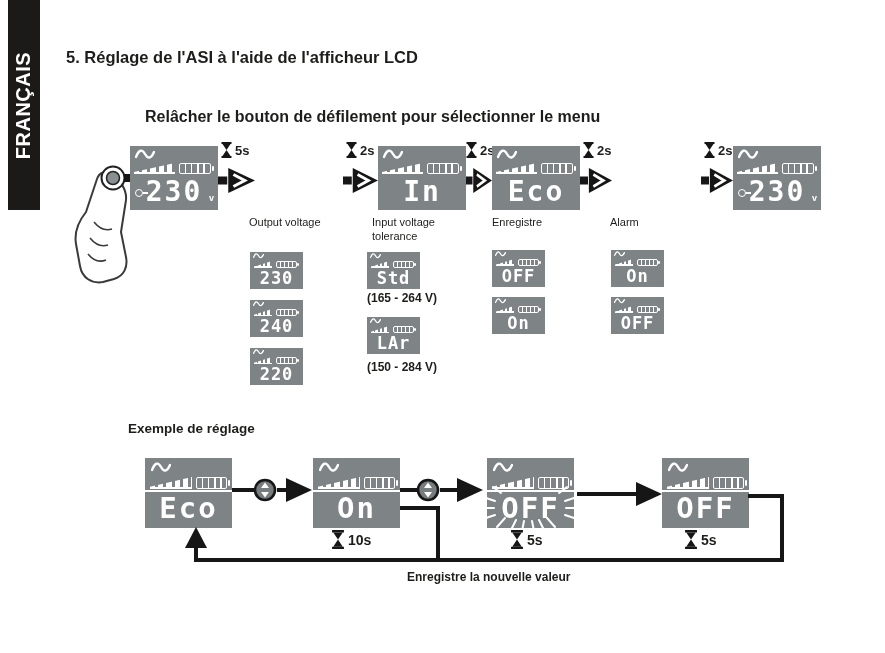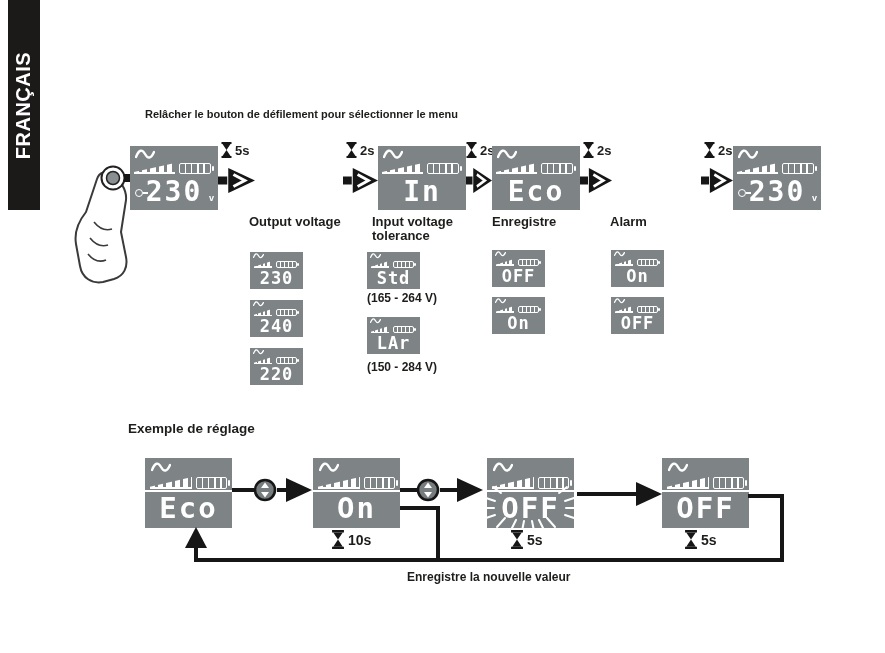--- a/index.html
+++ b/index.html
@@ -8,22 +8,22 @@
     position:relative; width:885px; height:653px; background:#ffffff;
     font-family:"Liberation Sans", sans-serif; color:#1d1d1b; overflow:hidden;
   }
   
   .sidebar { position:absolute; left:8px; top:0; width:32px; height:210px;
     background:#1c1a19; display:flex; align-items:center; justify-content:center; }
   .sidebar span { transform:rotate(-90deg); white-space:nowrap; color:#fff;
     font-weight:bold; font-size:20px; letter-spacing:.5px; }
   
   .title { position:absolute; left:66px; top:48px; font-size:16.5px; font-weight:bold; }
-  .instruction { position:absolute; left:145px; top:108px; font-size:11px; font-weight:bold; }
-  .flow-label { position:absolute; font-size:13px; font-weight:bold; line-height:14px; }
+  .instruction { position:absolute; left:145px; top:108px; font-size:16px; font-weight:bold; }
+  .flow-label { position:absolute; font-size:11px; font-weight:normal; line-height:14px; }
   .range-label { position:absolute; font-size:12px; font-weight:bold; }
   .example-title { position:absolute; left:128px; top:421px; font-size:13.5px; font-weight:bold; }
   .save-label { position:absolute; left:407px; top:570px; font-size:12px; font-weight:bold; }
   .footer { position:absolute; left:108px; top:613px; font-size:16px; display:flex; align-items:center; }
   .footer .bullet { width:6px; height:6px; border-radius:50%; background:#1d1d1b; margin-right:6px; margin-top:2px; }
   
   .lcd { position:absolute; background:#7e8386; }
   .lcd .sine { position:absolute; }
   .lcd .sine path { fill:none; stroke:#fff; stroke-width:2.4; stroke-linecap:round; }
   .lcd .ramp { position:absolute; display:block;
@@ -82,20 +82,21 @@
 </style>
 </head>
 <body>
 
 <div id="canvas">
 
   <div class="sidebar">
     <span>FRANÇAIS</span>
   </div>
 
+  <div class="title">5. Réglage de l'ASI à l'aide de l'afficheur LCD</div>
   <div class="instruction">Relâcher le bouton de défilement pour sélectionner le menu</div>
 
   <svg class="scroll-btn" style="left:64px;top:170px" width="75" height="120" viewBox="0 0 75 120">
     <path d="M47 4 C41 0 35 3 33 9 L22 42 C14 52 10 62 12 74 L16 96 C18 108 28 114 39 112 L50 109 C60 106 64 97 62 87 L57 62 L62 30 C63 20 56 9 47 4 Z" fill="#fff" stroke="#3a3a3a" stroke-width="2" stroke-linejoin="round"></path>
     <path d="M30 52 q8 10 18 7 M26 68 q8 10 18 7 M24 84 q8 10 18 6" fill="none" stroke="#3a3a3a" stroke-width="1.6"></path>
   </svg>
   <svg class="scroll-btn" style="left:100px;top:165px" width="26" height="26" viewBox="0 0 26 26">
     <circle cx="13" cy="13" r="11.5" fill="#fff" stroke="#222" stroke-width="2"></circle>
     <circle cx="13" cy="13" r="6.5" fill="#8a8f91" stroke="#222" stroke-width="1.5"></circle>
   </svg>

